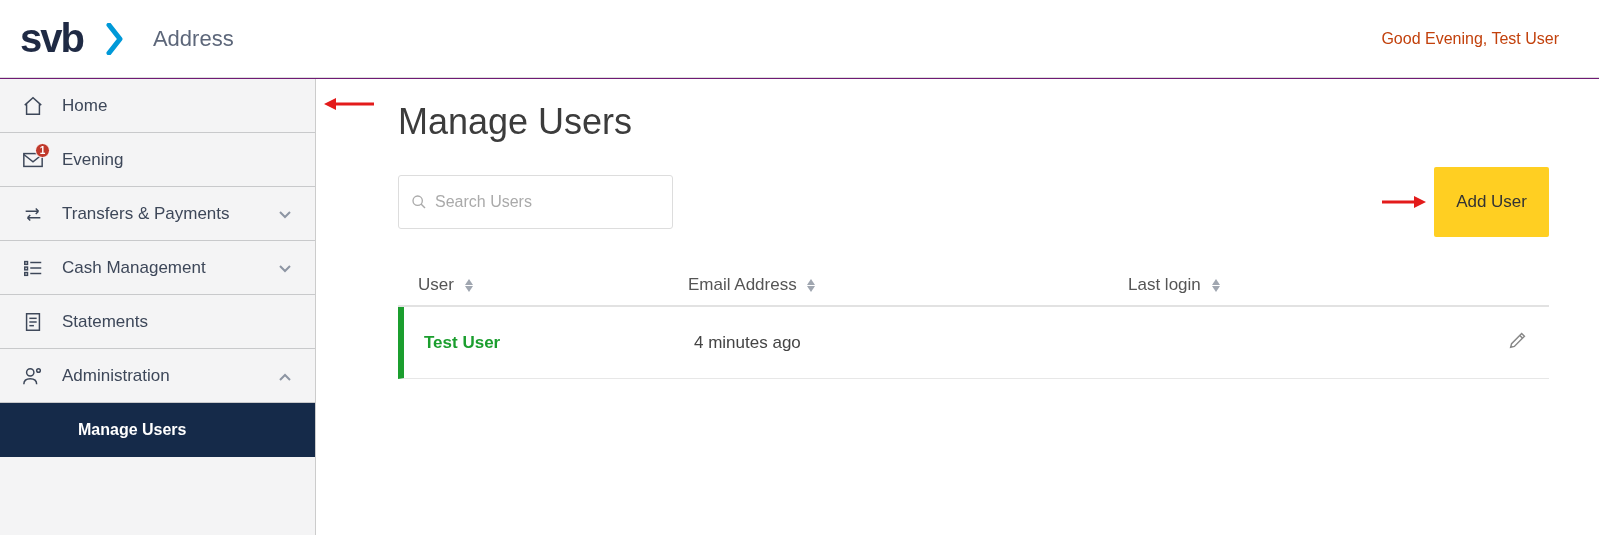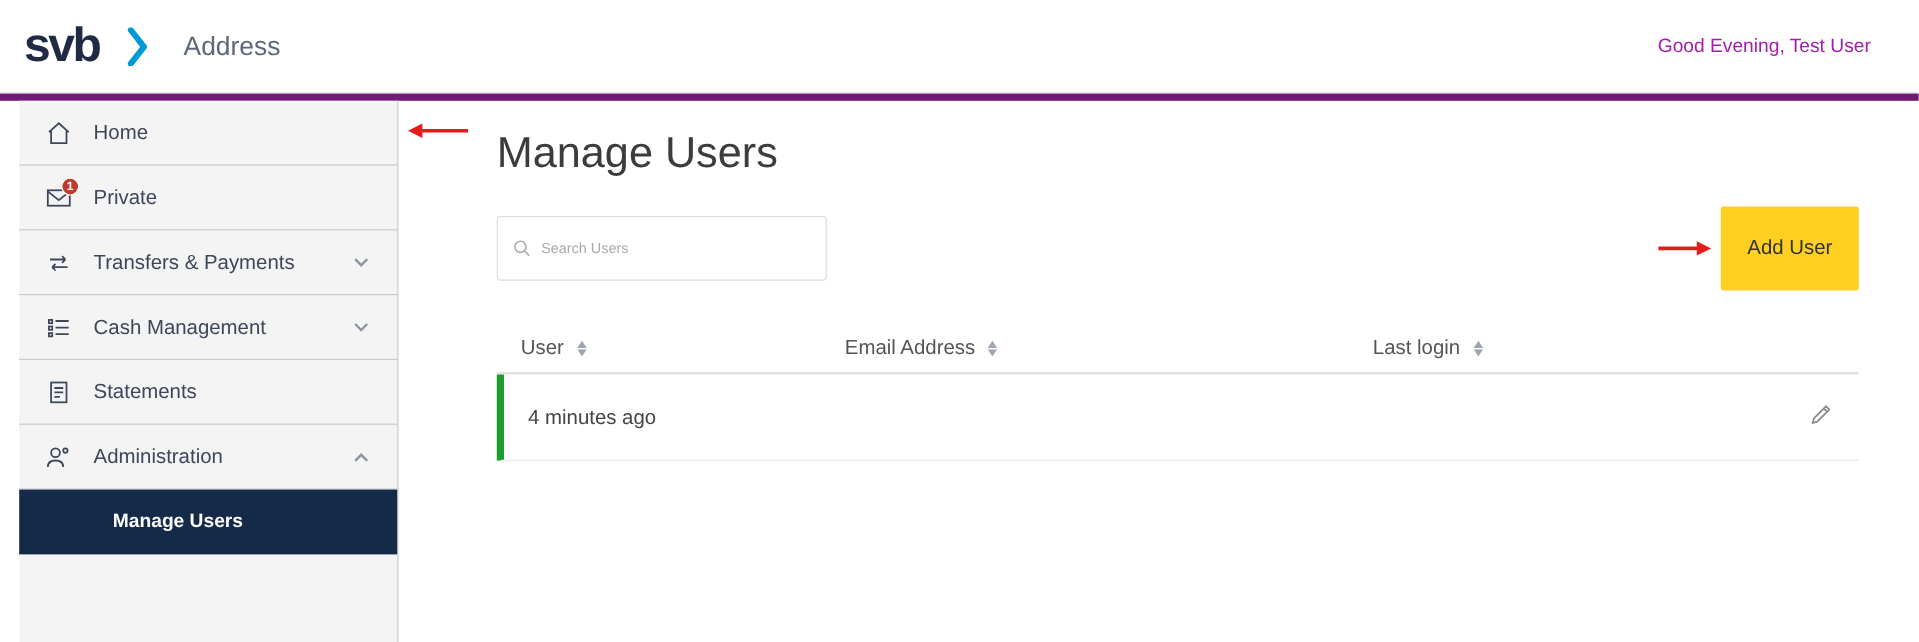--- a/index.html
+++ b/index.html
@@ -4,45 +4,45 @@
   <style>
     * { box-sizing: border-box; margin: 0; padding: 0; }
     body { font-family: "Segoe UI", Arial, sans-serif; width: 1599px; height: 535px; background: #fff; color: #333; overflow: hidden; }
 
     
     .header { display: flex; align-items: center; justify-content: space-between; height: 78px; padding: 0 40px 0 20px; border-bottom: 1px solid #ddd; }
     .logo { display: flex; align-items: center; gap: 19px; }
     .logo-svb { font-weight: 700; font-size: 40px; color: #1f2a44; letter-spacing: -2px; }
     .logo-chevron { width: 18px; height: 32px; fill: none; stroke: #0099d8; stroke-width: 5; stroke-linecap: round; stroke-linejoin: round; margin-left: 4px; margin-right: 2px;}
     .logo-private { font-size: 22px; color: #5d677a; margin-left: 8px; }
-    .greeting { font-size: 16px; color: #a21caf; }
-
-    
-    .layout { display: flex; height: calc(100% - 78px); border-top: 6px solid #701a75; padding-left: 16px;}
+    .greeting { font-size: 16px; color: #c2410c; }
+
+    
+    .layout { display: flex; height: calc(100% - 78px); border-top: 1px solid #701a75;}
     .sidebar { width: 316px; background: #f4f4f5; border-right: 1px solid #ccc; display: flex; flex-direction: column; }
     .main { flex: 1; padding: 18px 50px 0 22px; }
 
     
     .s-item { display: flex; align-items: center; height: 54px; padding: 0 22px; color: #3d4759; border-bottom: 1px solid #c8c9cb; cursor: pointer; }
     .s-item .icn { width: 40px; display:flex; align-items:center; justify-content:flex-start;}
     .s-item .lbl { flex: 1; font-size: 17px; }
     .s-item .chev { width: 14px; color: #8d95a3; }
     .s-sub { display:flex; align-items:center; height: 54px; padding: 0 22px 0 78px; background: #152a49; color: #fff; font-weight: 600; font-size: 16px; cursor: pointer;}
     .badge { position: absolute; top: -6px; right: -6px; background: #c0392b; color: #fff; font-size: 10px; font-weight: 700; width: 15px; height: 15px; border-radius: 50%; display: flex; align-items: center; justify-content: center; border: 1px solid #fff;}
     .icn-wrap { position: relative; display: inline-flex; }
     .sidebar svg.navicon { width: 22px; height: 22px; stroke: #3d4759; fill: none; stroke-width: 1.6; }
 
     
     .page-title { font-size: 36px; font-weight: 300; color: #3c3c3c; margin-bottom: 24px; margin-top: 4px; }
 
     
     .toolbar { display: flex; align-items: center; margin-bottom: 38px; }
     .search { display: flex; align-items: center; width: 275px; height: 54px; border: 1px solid #ddd; border-radius: 3px; padding: 0 12px; color: #999; background: #fff; }
     .search svg { width: 16px; height: 16px; stroke: #aaa; fill: none; stroke-width: 2; margin-right: 8px;}
-    .search input { border: none; outline: none; flex: 1; font-size: 12px; color: #666; background: transparent; }
+    .search input { border: none; outline: none; flex: 1; font-size: 16px; color: #666; background: transparent; }
     .search input::placeholder { color: #aaa; }
     .spacer { flex: 1; }
     .arrow-anno { display: flex; align-items: center; margin-right: 6px; }
     .arrow-anno svg { width: 48px; height: 18px; }
     .add-btn { background: #ffcf22; color: #333; border: none; height: 70px; padding: 0 22px; font-size: 17px; cursor: pointer; border-radius: 2px; }
 
     
     .thead { display: flex; padding: 0 20px 10px 20px; border-bottom: 2px solid #e2e2e2; color: #555; font-size: 17px; margin-top: 33px; }
     .col-user { width: 270px; }
     .col-email { width: 440px; }
@@ -85,21 +85,21 @@
     <div class="s-item">
       <span class="icn">
           <span class="icn-wrap">
         <svg class="navicon" viewBox="0 0 24 24">
               <rect x="2" y="5" width="20" height="14"></rect>
               <path d="M2 6 L12 14 L22 6"></path>
             </svg>
         <span class="badge">1</span>
       </span>
         </span>
-      <span class="lbl">Private</span>
+      <span class="lbl">Evening</span>
     </div>
     <div class="s-item">
       <span class="icn">
           <svg class="navicon" viewBox="0 0 24 24">
             <path d="M4 9 H18 M18 9 L15 6 M18 9 L15 12"></path>
             <path d="M20 16 H6 M6 16 L9 13 M6 16 L9 19"></path>
           </svg>
         </span>
       <span class="lbl">Transfers &amp; Payments</span>
       <span class="chev"><svg viewBox="0 0 12 8" style="width:12px;height:8px;stroke:#8d95a3;fill:none;stroke-width:2;">
@@ -212,20 +212,21 @@
             </svg>
             <svg viewBox="0 0 8 6" style="margin-top:1px;">
               <path d="M0 0 L4 6 L8 0 Z"></path>
             </svg>
           </span>
       </div>
       <div class="col-act"></div>
     </div>
 
     <div class="trow">
+      <div class="col-user uname">Test User</div>
       <div class="col-login">4 minutes ago</div>
       <div class="col-act">
         <svg viewBox="0 0 24 24">
             <path d="M4 20 L8 19 L19 8 L16 5 L5 16 Z"></path>
             <line x1="14" y1="7" x2="17" y2="10"></line>
           </svg>
       </div>
     </div>
   </div>
 </div>

